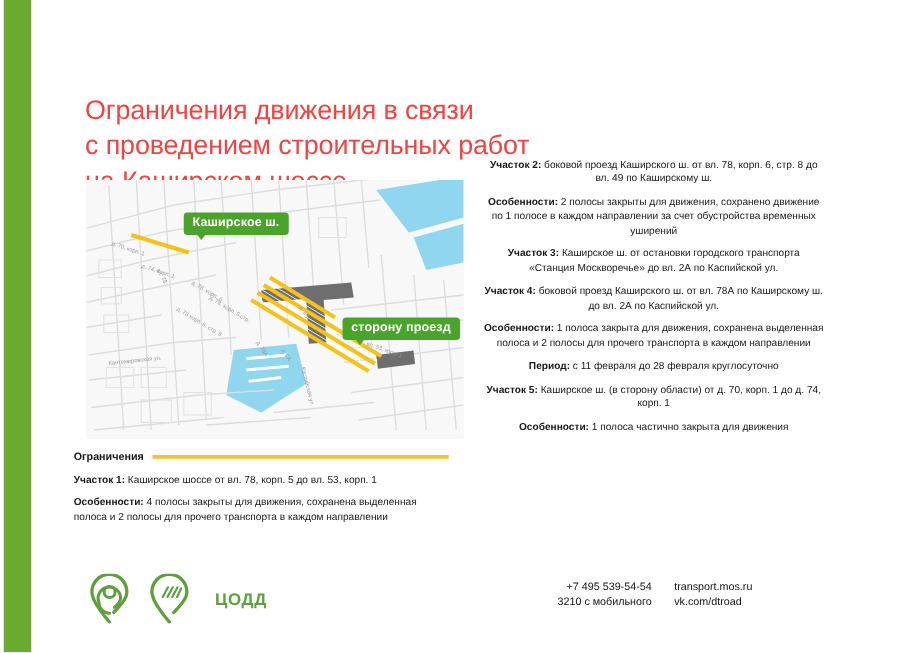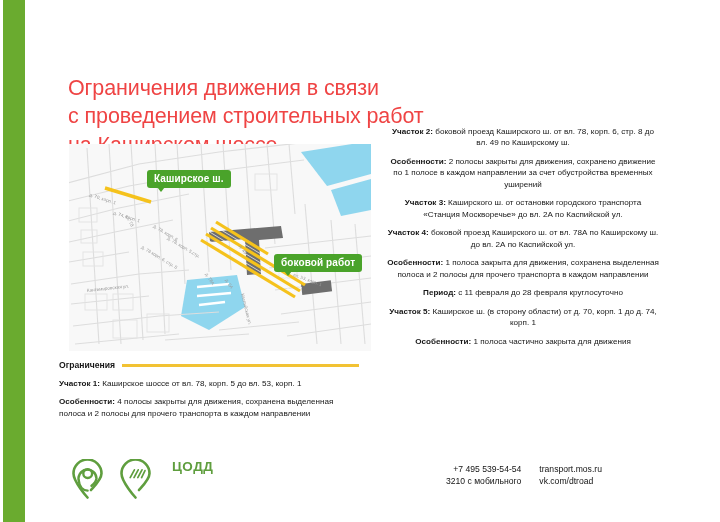--- a/index.html
+++ b/index.html
@@ -115,21 +115,21 @@
     height: 3px;
     background: #f2c233;
   }
 
   
   .footer-logo {
     position: absolute;
     left: 70px;
     top: 459px;
     display: flex;
-    align-items: flex-start;
+    align-items: center;
     gap: 12px;
   }
   .logo-word {
     font-size: 13.5px;
     font-weight: bold;
     color: #5f9e3e;
     letter-spacing: 0.5px;
     margin-left: 6px;
   }
   .contacts {
@@ -242,32 +242,32 @@
         <text transform="translate(136,130) rotate(58)">д. 78А</text>
         <text transform="translate(156,136) rotate(58)">д. 2А</text>
         <text transform="translate(170,102) rotate(58)">д. 49</text>
         <text transform="translate(224,132) rotate(20)">вл. 53, корп. 1</text>
         <text transform="translate(18,148) rotate(-6)">Кантемировская ул.</text>
         <text transform="translate(172,150) rotate(76)">Каспийская ул.</text>
       </g>
     </svg>
 
     <div class="map-badge" id="badge-kashirskoe">Каширское ш.</div>
-    <div class="map-badge" id="badge-bokovoy">боковой работ</div>
+    <div class="map-badge" id="badge-bokovoy">сторону проезд</div>
   </div>
 
   <div class="right-col">
     <p class="para">
       <b>Участок 2:</b><span> боковой проезд Каширского ш. от вл. 78, корп. 6, стр. 8 до вл. 49 по Каширскому ш.</span>
     </p>
     <p class="para">
       <b>Особенности:</b><span> 2 полосы закрыты для движения, сохранено движение по 1 полосе в каждом направлении за счет обустройства временных уширений</span>
     </p>
     <p class="para">
-      <b>Участок 3:</b><span> Каширского ш. от остановки городского транспорта «Станция Москворечье» до вл. 2А по Каспийской ул.</span>
+      <b>Участок 3:</b><span> Каширское ш. от остановки городского транспорта «Станция Москворечье» до вл. 2А по Каспийской ул.</span>
     </p>
     <p class="para">
       <b>Участок 4:</b><span> боковой проезд Каширского ш. от вл. 78А по Каширскому ш. до вл. 2А по Каспийской ул.</span>
     </p>
     <p class="para">
       <b>Особенности:</b><span> 1 полоса закрыта для движения, сохранена выделенная полоса и 2 полосы для прочего транспорта в каждом направлении</span>
     </p>
     <p class="para">
       <b>Период:</b><span> с 11 февраля до 28 февраля круглосуточно</span>
     </p>

